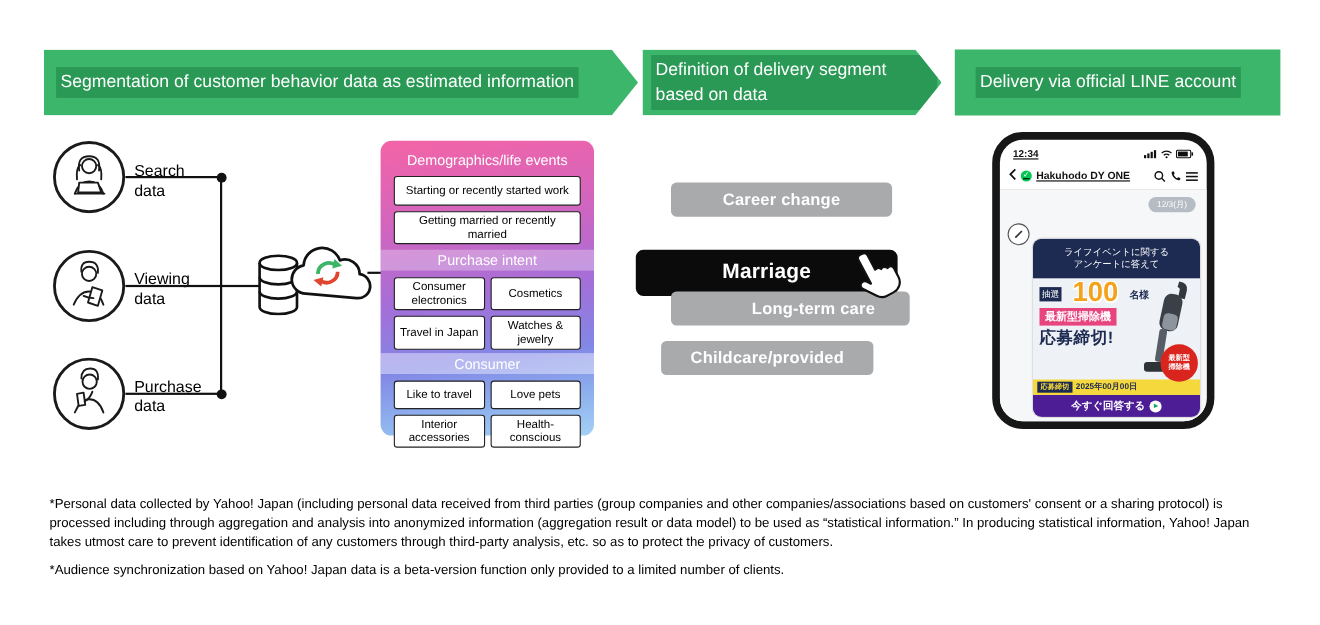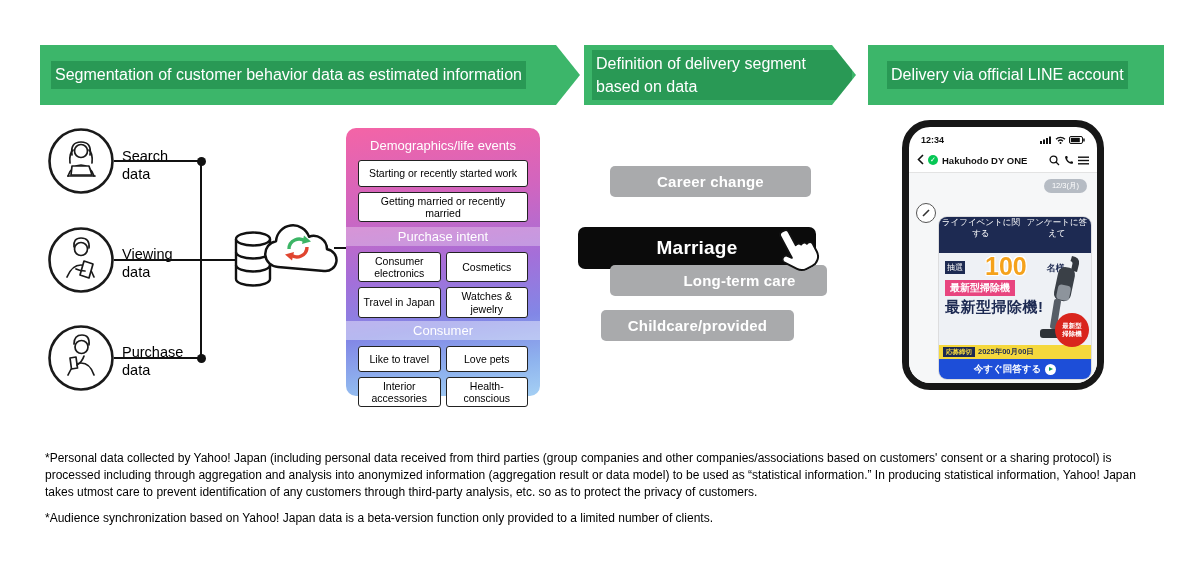--- a/index.html
+++ b/index.html
@@ -51,58 +51,58 @@
   .seg{position:absolute;background:#a9aaac;border-radius:5px;color:#fff;font-weight:bold;font-size:15px;
        display:flex;align-items:center;justify-content:center;letter-spacing:0.2px;}
   #seg-career{left:610px;top:166px;width:201px;height:31px;}
   #seg-marriage{left:578px;top:227px;width:238px;height:42px;background:#0b0b0b;border-radius:7px;font-size:19px;}
   #seg-longterm{left:610px;top:265px;width:175px;height:31px;padding-left:42px;}
   #seg-childcare{left:601px;top:310px;width:193px;height:31px;}
   #hand-icon{position:absolute;left:772px;top:230px;transform:rotate(-28deg);transform-origin:30% 15%;}
 
   
   #phone{position:absolute;left:902px;top:120px;width:202px;height:270px;border:7px solid #171717;
-         border-radius:28px;background:#fff;box-sizing:border-box;overflow:hidden;}
+         border-radius:28px;background:#fff;box-sizing:border-box;overflow:hidden;text-decoration:underline;}
   .statusbar{height:17px;display:flex;align-items:center;justify-content:space-between;padding:4px 12px 0;
              font-size:9px;font-weight:bold;color:#111;}
   .statusicons{display:flex;gap:3px;align-items:center;}
   .chat-header{height:24px;display:flex;align-items:center;padding:0 8px;gap:4px;border-bottom:1px solid #e3e3e3;}
   .back-ic{flex:0 0 auto;} 
   .vbadge{width:10px;height:10px;border-radius:50%;background:#06c755;color:#fff;font-size:7px;line-height:10px;
           text-align:center;flex:0 0 auto;}
   .acct-name{font-size:9.5px;font-weight:bold;color:#111;white-space:nowrap;}
   .hdr-spacer{flex:1;}
   .hdr-ic{flex:0 0 auto;display:flex;align-items:center;}
   .chat-area{position:relative;height:213px;background:#f6f7f8;}
   .date-chip{position:absolute;right:10px;top:6px;background:#b6bcc4;color:#fff;font-size:7.5px;
              padding:2px 8px;border-radius:9px;}
   .avatar{position:absolute;left:7px;top:30px;width:20px;height:20px;border-radius:50%;border:1.5px solid #555;
           background:#fff;box-sizing:border-box;display:flex;align-items:center;justify-content:center;}
   .ad-card{position:absolute;left:30px;top:44px;width:152px;height:162px;border-radius:8px;overflow:hidden;
            box-shadow:0 0 0 1px rgba(0,0,0,0.10);display:flex;flex-direction:column;background:#eef1f5;}
   .ad-top{height:36px;flex:0 0 auto;background:#1d2a52;color:#fff;font-size:8.5px;text-align:center;
-          display:flex;flex-direction:row;justify-content:center;line-height:1.35;}
+          display:flex;flex-direction:column;justify-content:center;line-height:1.35;}
   .ad-main{flex:1;position:relative;display:flex;flex-direction:column;padding:2px 6px 0;}
-  .lottery-row{display:flex;align-items:flex-end;gap:20px;margin-top:1px;}
+  .lottery-row{display:flex;align-items:flex-end;gap:10px;margin-top:1px;}
   .lot-label{background:#1d2a52;color:#fff;font-size:8px;padding:1px 2px;margin-bottom:3px;}
   .lot-num{color:#f5a21b;font-size:25px;font-weight:bold;line-height:0.85;
            text-shadow:-1px -1px 0 #fff,1px -1px 0 #fff,-1px 1px 0 #fff,1px 1px 0 #fff;}
   .lot-suffix{color:#1d2a52;font-size:9px;font-weight:bold;margin-bottom:2px;}
   .prize-chip{background:#e8457f;color:#fff;font-weight:bold;font-size:10px;padding:1px 5px;
               display:inline-block;align-self:flex-start;margin-top:3px;}
   .present-txt{color:#1d2a52;font-weight:bold;font-size:15px;letter-spacing:0.5px;margin-top:2px;}
   .deadline-bar{margin:auto -6px 0;background:#f5d83c;display:flex;gap:3px;align-items:center;
                 padding:2px 4px;font-size:7px;}
   .dl-label{background:#1d2a52;color:#f5d83c;padding:0.5px 3px;font-size:6.5px;font-weight:bold;}
   .dl-value{color:#1d2a52;font-weight:bold;font-size:7.5px;}
   .ad-badge{position:absolute;right:2px;top:60px;width:34px;height:34px;border-radius:50%;background:#d9251d;
             color:#fff;font-size:6.5px;font-weight:bold;display:flex;flex-direction:column;align-items:center;
             justify-content:center;line-height:1.25;text-align:center;z-index:3;}
   .vacuum{position:absolute;right:1px;top:0;z-index:2;}
-  .ad-cta{height:20px;flex:0 0 auto;background:#1d4ed8;color:#fff;font-weight:bold;font-size:9.5px;
+  .ad-cta{height:20px;flex:0 0 auto;background:#4c1d95;color:#fff;font-weight:bold;font-size:9.5px;
           display:flex;align-items:center;justify-content:center;gap:4px;}
   .cta-arrow{width:11px;height:11px;border-radius:50%;background:#fff;position:relative;}
   .cta-arrow::after{content:"";position:absolute;left:4px;top:3px;border-left:4px solid #0ba05c;
                     border-top:2.5px solid transparent;border-bottom:2.5px solid transparent;}
 
   
   .footnotes{position:absolute;left:45px;top:450px;width:1120px;font-size:12px;line-height:1.42;color:#000;}
   .footnotes p{margin:0;}
   .footnotes p + p{margin-top:9px;}
 </style>
@@ -283,21 +283,21 @@
           <span>ライフイベントに関する</span>
           <span>アンケートに答えて</span>
         </div>
         <div class="ad-main">
           <div class="lottery-row">
             <span class="lot-label">抽選</span>
             <span class="lot-num">100</span>
             <span class="lot-suffix">名様</span>
           </div>
           <span class="prize-chip">最新型掃除機</span>
-          <div class="present-txt">最新型掃除機!</div>
+          <div class="present-txt">応募締切!</div>
           <div class="vacuum">
             <svg width="52" height="90" viewBox="0 0 52 90">
               <path d="M34 3 q8 1 7 8 l-2 8 l-6 -1.5 l1.5 -7 q.3 -2 -2 -2.5 z" fill="#33383e"></path>
               <rect x="18" y="14" width="17" height="34" rx="7" transform="rotate(12 26 31)" fill="#3a4047"></rect>
               <rect x="19" y="32" width="13" height="15" rx="4" transform="rotate(12 25 40)" fill="#8d949c"></rect>
               <rect x="14" y="46" width="7" height="30" rx="2" transform="rotate(9 17 61)" fill="#565d66"></rect>
               <rect x="2" y="76" width="26" height="9" rx="3" fill="#2e3338"></rect>
             </svg>
           </div>
           <span class="ad-badge">

